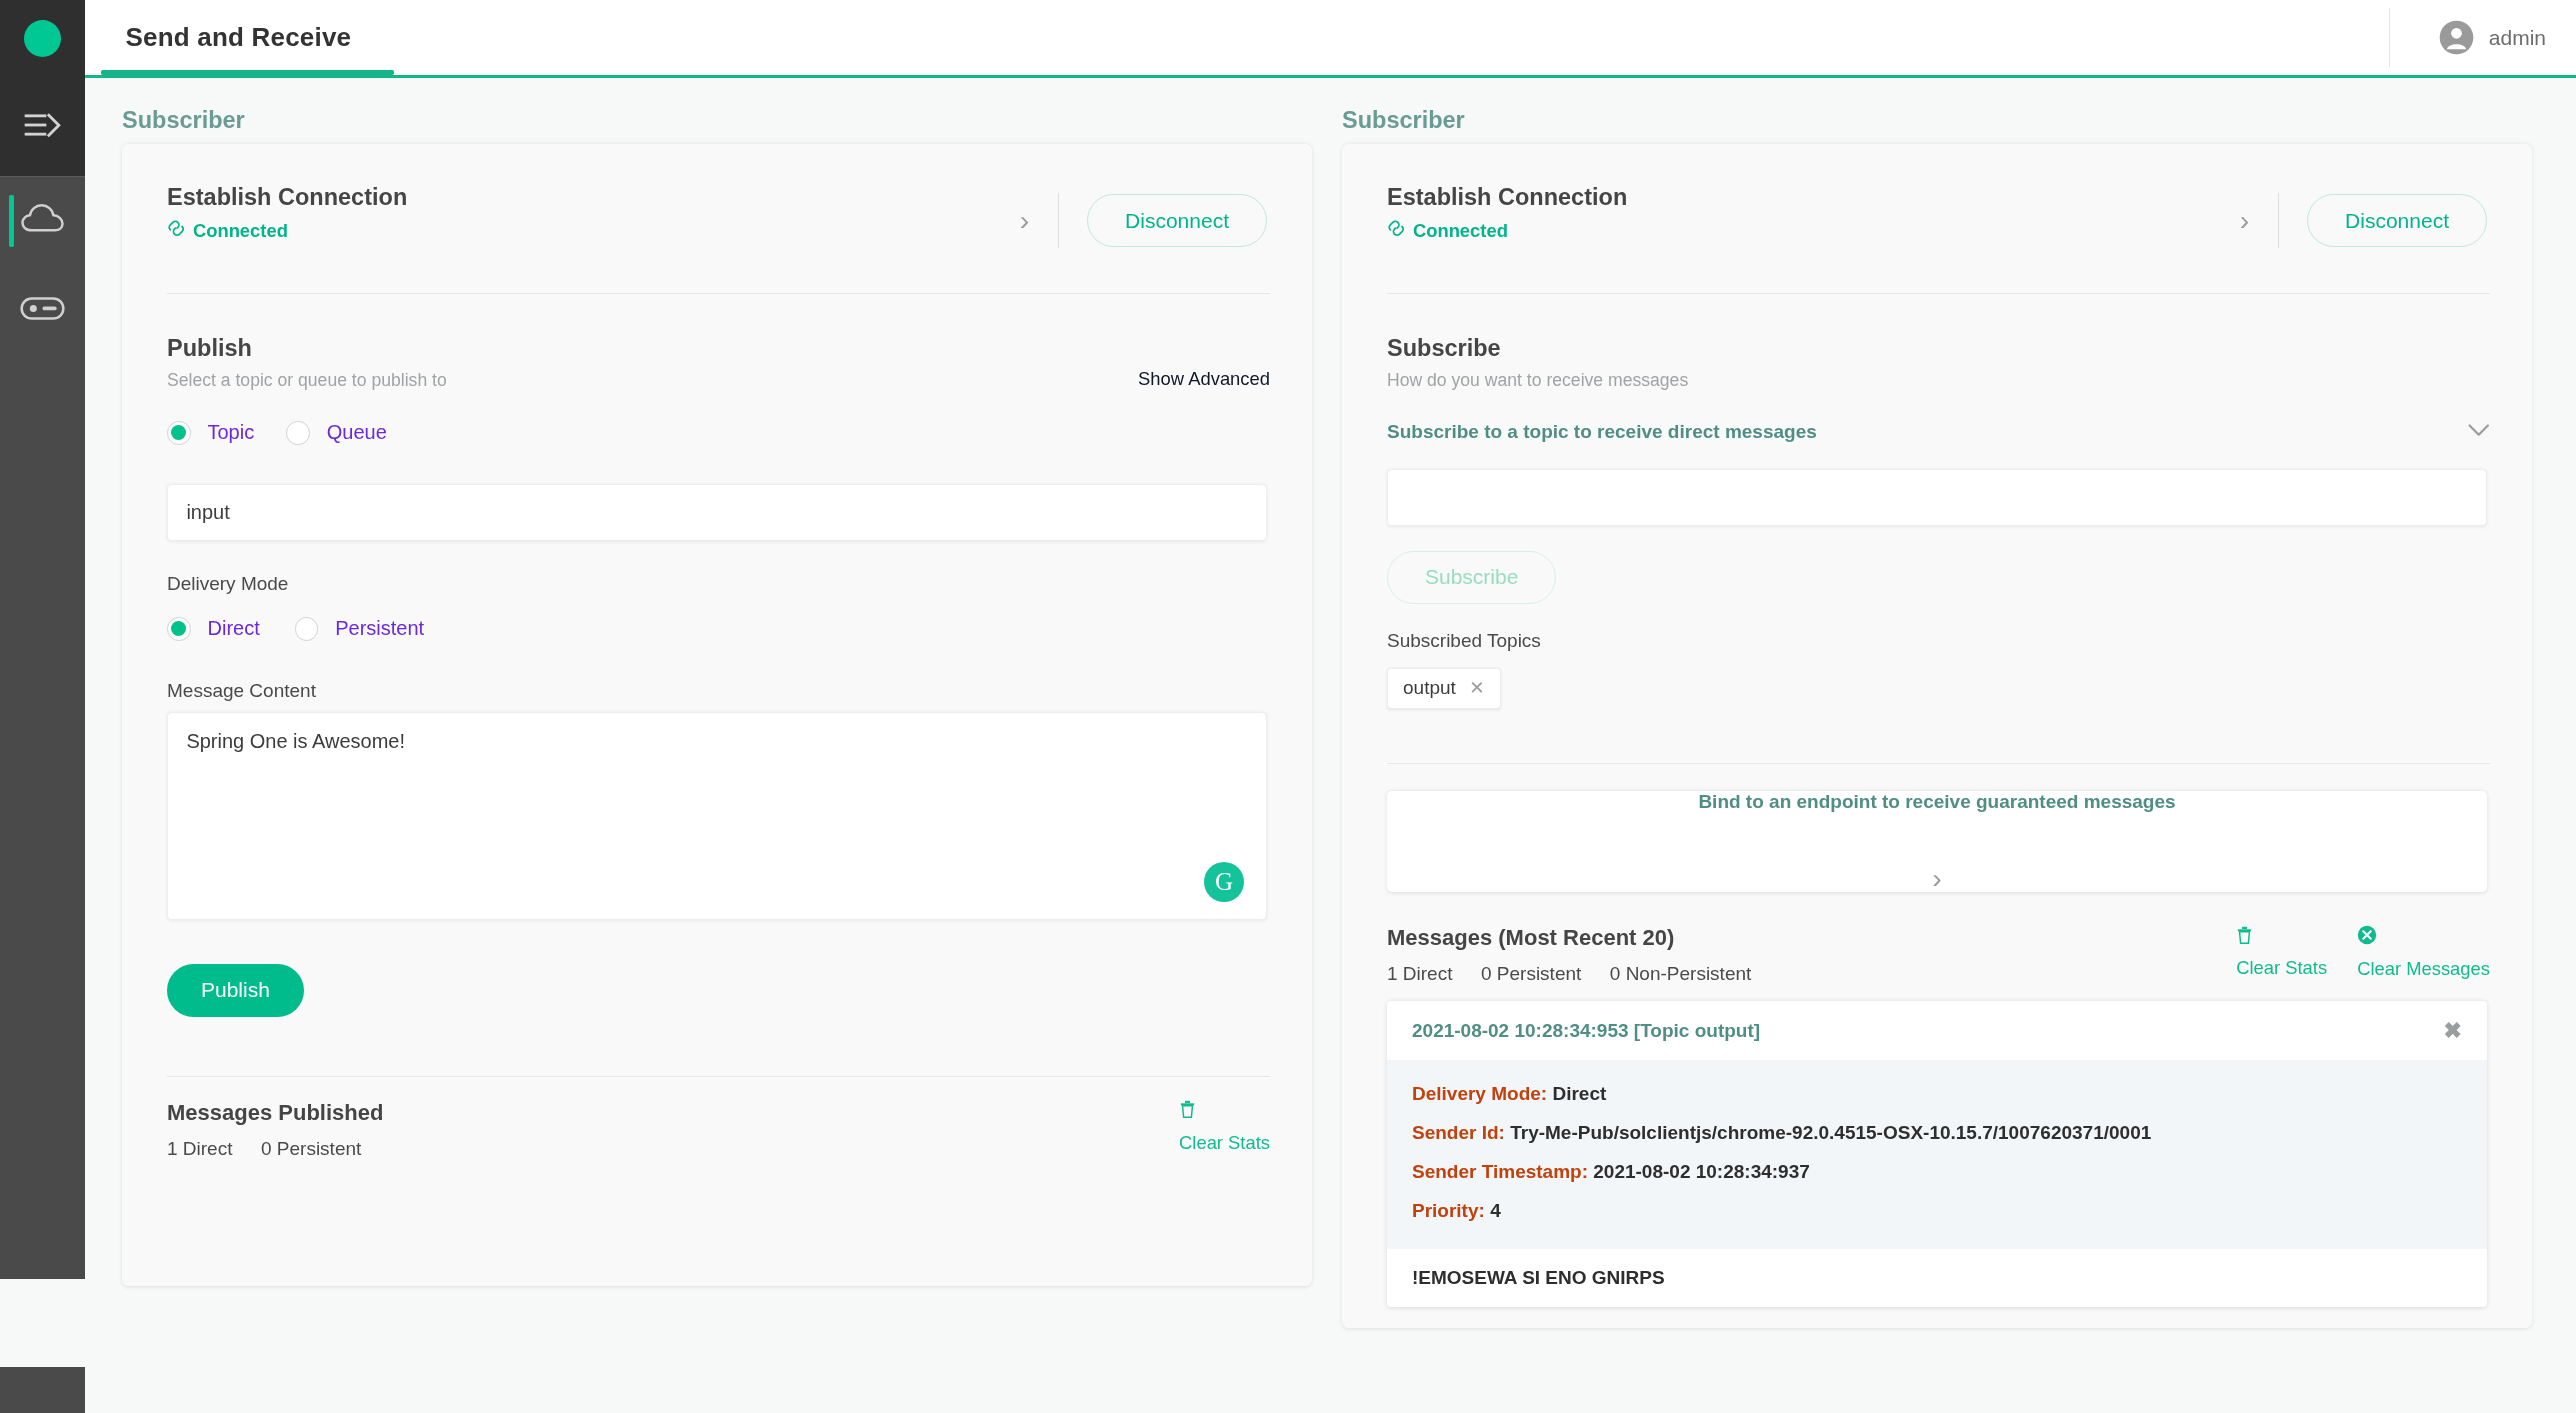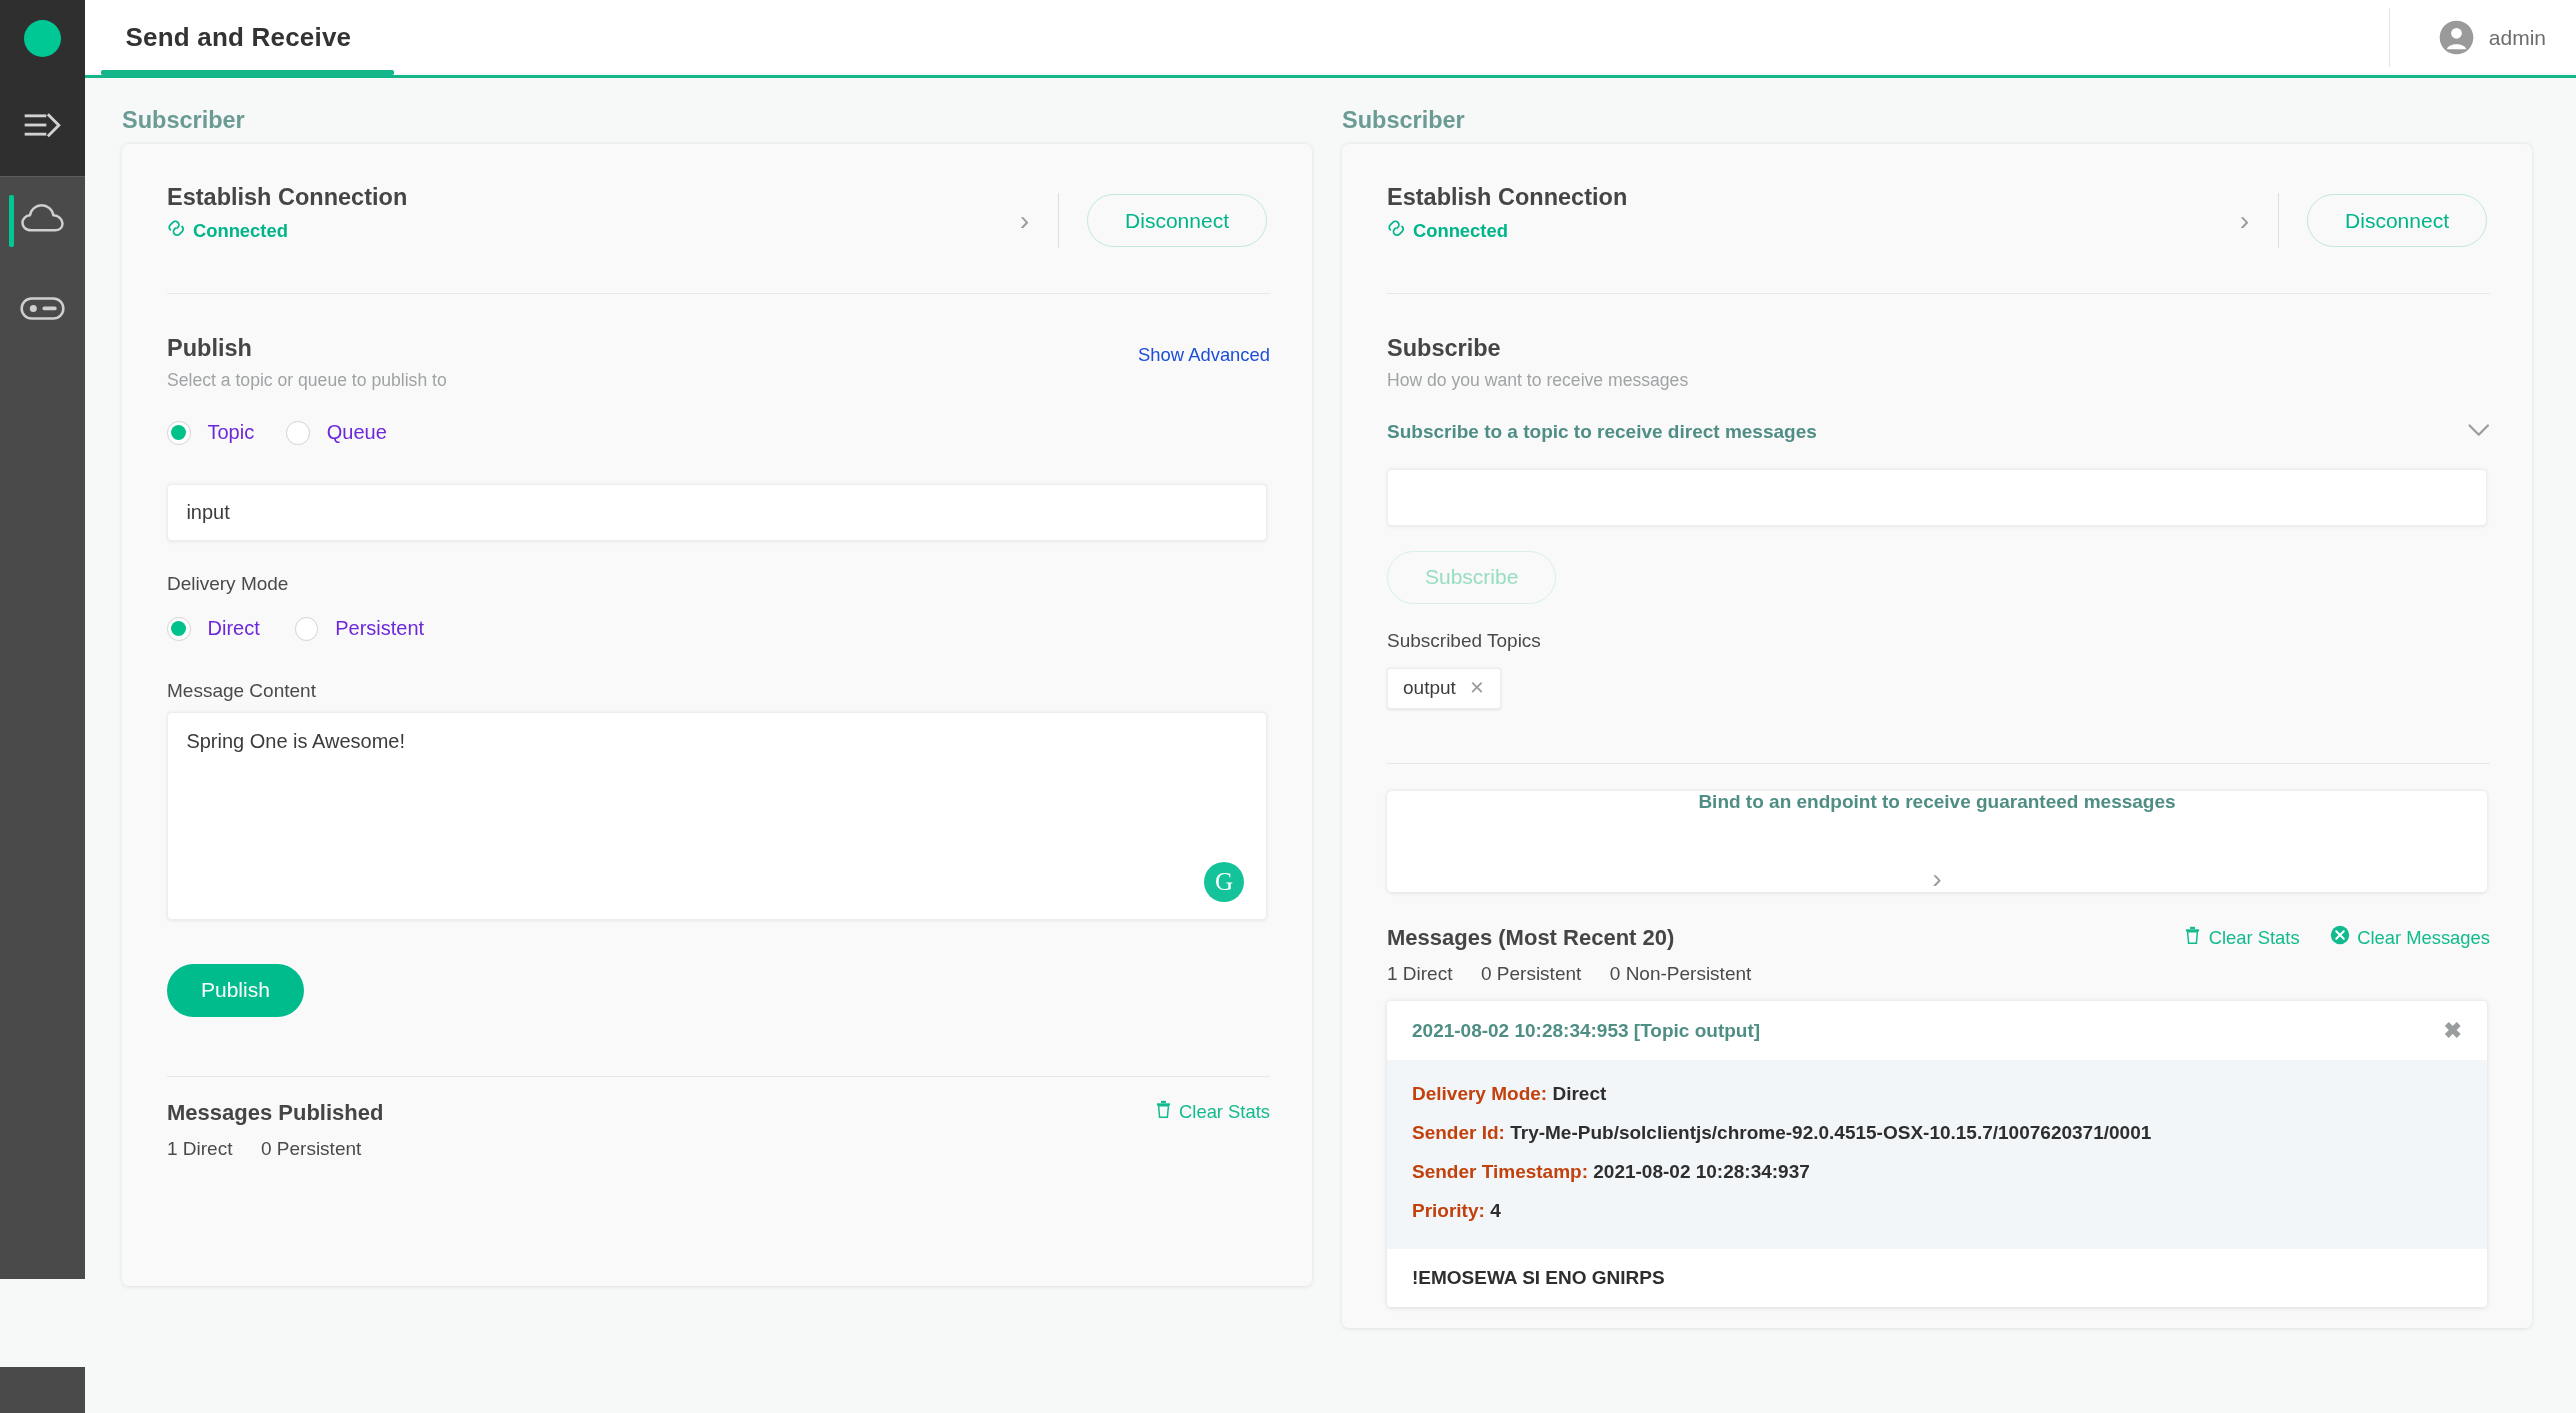--- a/index.html
+++ b/index.html
@@ -101,21 +101,21 @@
     background: transparent; color: #00b589;
     font-size: 21px; font-family: "Liberation Sans", sans-serif;
     padding: 13.4px 37px; cursor: pointer;
   }
   .btn-outline.disabled { color: #97ddc0; border-color: #d6f0e5; }
   .hr { background: #e6e7e8; height: 0.8px; position: absolute; }
 
   
   .h-sect { font-size: 23.5px; font-weight: bold; color: #454545; }
   .sub-lbl { font-size: 17.6px; color: #a0a3a4; margin-top: 8.4px; }
-  .link-green { font-size: 18.4px; color: #1d4ed8; cursor: pointer; }
+  .link-green { font-size: 18.4px; color: #0f172a; cursor: pointer; margin-top: 24px; }
   .radio-row { display: flex; align-items: center; gap: 18.4px; }
   .radio {
     width: 23.5px; height: 23.5px; border-radius: 50%;
     border: 1.7px solid #cfd3d4; background: #fff;
     display: inline-flex; align-items: center; justify-content: center;
   }
   .radio.on { border-color: #cfd3d4; }
   .radio.on::after {
     content: ""; width: 15px; height: 15px; border-radius: 50%; background: #00c28a;
   }
@@ -140,22 +140,22 @@
     color: #ffffff; font-size: 25px; font-family: "Liberation Serif", serif;
   }
   .btn-solid {
     background: #00bb8b; color: #ffffff; border: none; border-radius: 34px;
     font-size: 21px; font-family: "Liberation Sans", sans-serif;
     padding: 14.3px 34px; cursor: pointer;
   }
   .stat-lbl { font-size: 22px; font-weight: bold; color: #454545; }
   .stat-vals { font-size: 19px; color: #4a4a4a; display: flex; gap: 28.5px; margin-top: 11.7px; }
   .action-link {
-    display: inline-flex; align-items: center; gap: 7.5px;
-    font-size: 18.4px; color: #11bb8d; cursor: pointer;
+    display: inline-flex; gap: 7.5px;
+    font-size: 18.4px; color: #11bb8d; cursor: pointer; flex-direction: column;
   }
 
   
   .accord-head {
     display: flex; align-items: center; justify-content: space-between;
     font-size: 19px; font-weight: bold; color: #4f8e85; cursor: pointer;
   }
   .chip {
     display: inline-flex; gap: 13.4px;
     background: #ffffff; border: 0.8px solid #ededee; border-radius: 3.4px;

